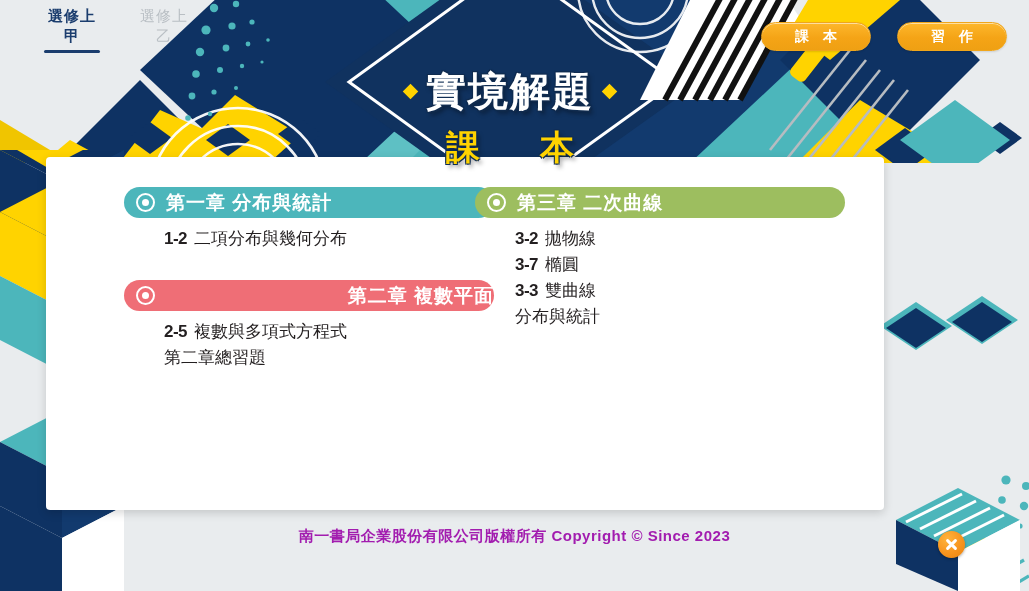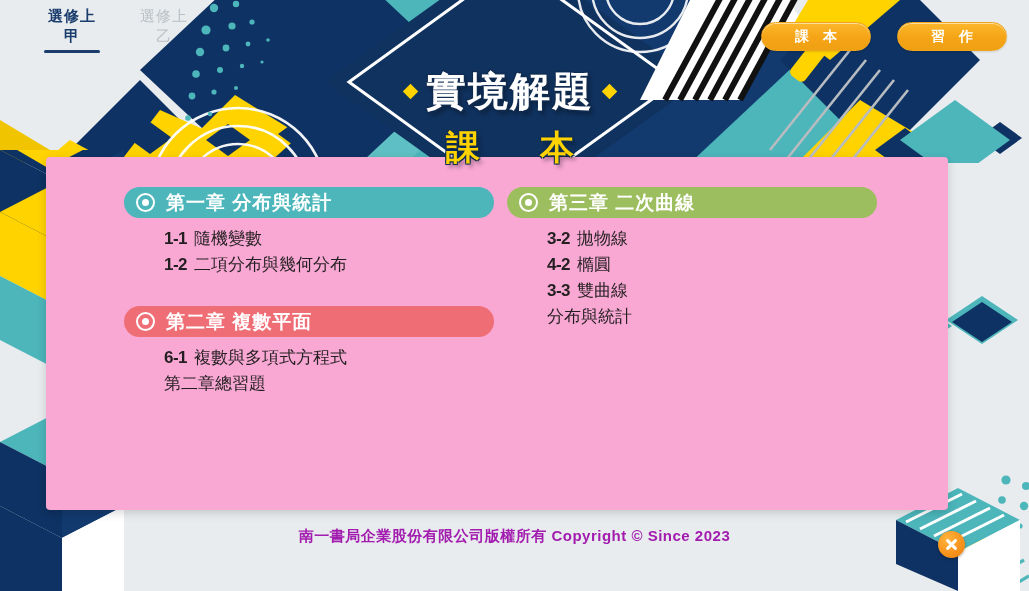--- a/index.html
+++ b/index.html
@@ -53,39 +53,39 @@
   .title-sub {
     margin-top: 6px; font-size: 34px; font-weight: bold; letter-spacing: 24px; text-indent: 24px;
     color: #ffd300;
     text-shadow: 1px 1px 0 #0f2c52, -1px 1px 0 #0f2c52, 1px -1px 0 #0f2c52,
                  -1px -1px 0 #0f2c52, 3px 4px 4px rgba(0,0,0,.35);
     font-family: "DejaVu Sans", sans-serif;
   }
 
   
   .card {
-    position: absolute; left: 46px; top: 157px; width: 902px; height: 353px;
-    background: #f9a8d4; border-radius: 4px;
+    position: absolute; left: 46px; top: 157px; width: 838px; height: 353px;
+    background: #ffffff; border-radius: 4px;
     box-shadow: 0 3px 10px rgba(0,0,0,.16);
     z-index: 25;
     display: flex; padding: 30px 0 0 0;
   }
   .col { width: 50%; padding: 0 22px 0 78px; }
   .col.right { padding-left: 10px; padding-right: 18px; }
 
   .chapter { margin-bottom: 28px; }
   .chapter:last-child { margin-bottom: 0; }
   .ch-header {
     display: flex; align-items: center; gap: 11px;
     height: 31px; border-radius: 16px; padding-left: 12px;
     color: #ffffff; font-size: 19px; font-weight: bold; letter-spacing: 1px;
     cursor: pointer;
   }
   .ch-header.teal  { background: #4cb6bb; width: 370px; }
-  .ch-header.pink  { background: #ef6e76; width: 370px; }
+  .ch-header.pink  { background: #ef6e76; width: 370px; justify-content: space-between; }
   .ch-header.green { background: #9dbe5f; width: 370px; }
   .bullseye { width: 19px; height: 19px; border-radius: 50%;
               border: 2.5px solid #ffffff; display: flex; align-items: center;
               justify-content: center; flex: 0 0 auto; }
   .bullseye i { width: 7px; height: 7px; border-radius: 50%; background: #ffffff; display: block; }
 
   .ch-items { margin-top: 8px; padding-left: 40px; }
   .item { font-size: 17px; color: #231f20; line-height: 26px; cursor: pointer; white-space: nowrap; }
   .item .num { font-weight: bold; letter-spacing: -0.5px; margin-right: 7px; }
   .item.total { padding-left: 0px; }
@@ -306,38 +306,35 @@
 
     <div class="chapter">
       <div class="ch-header teal">
         <span class="bullseye">
             <i></i>
           </span>
         <span>第一章 分布與統計</span>
       </div>
       <div class="ch-items">
         <div class="item">
-          <span class="num">1-1</span><span>隨機變數</span>
-        </div>
-        <div class="item">
           <span class="num">1-2</span><span>二項分布與幾何分布</span>
         </div>
       </div>
     </div>
 
     <div class="chapter">
       <div class="ch-header pink">
         <span class="bullseye">
             <i></i>
           </span>
         <span>第二章 複數平面</span>
       </div>
       <div class="ch-items">
         <div class="item">
-          <span class="num">6-1</span><span>複數與多項式方程式</span>
+          <span class="num">2-5</span><span>複數與多項式方程式</span>
         </div>
         <div class="item total">
           <span>第二章總習題</span>
         </div>
       </div>
     </div>
 
   </div>
 
   <div class="col right">
@@ -346,21 +343,21 @@
         <span class="bullseye">
             <i></i>
           </span>
         <span>第三章 二次曲線</span>
       </div>
       <div class="ch-items">
         <div class="item">
           <span class="num">3-2</span><span>拋物線</span>
         </div>
         <div class="item">
-          <span class="num">4-2</span><span>橢圓</span>
+          <span class="num">3-7</span><span>橢圓</span>
         </div>
         <div class="item">
           <span class="num">3-3</span><span>雙曲線</span>
         </div>
         <div class="item total">
           <span>分布與統計</span>
         </div>
       </div>
     </div>
   </div>

